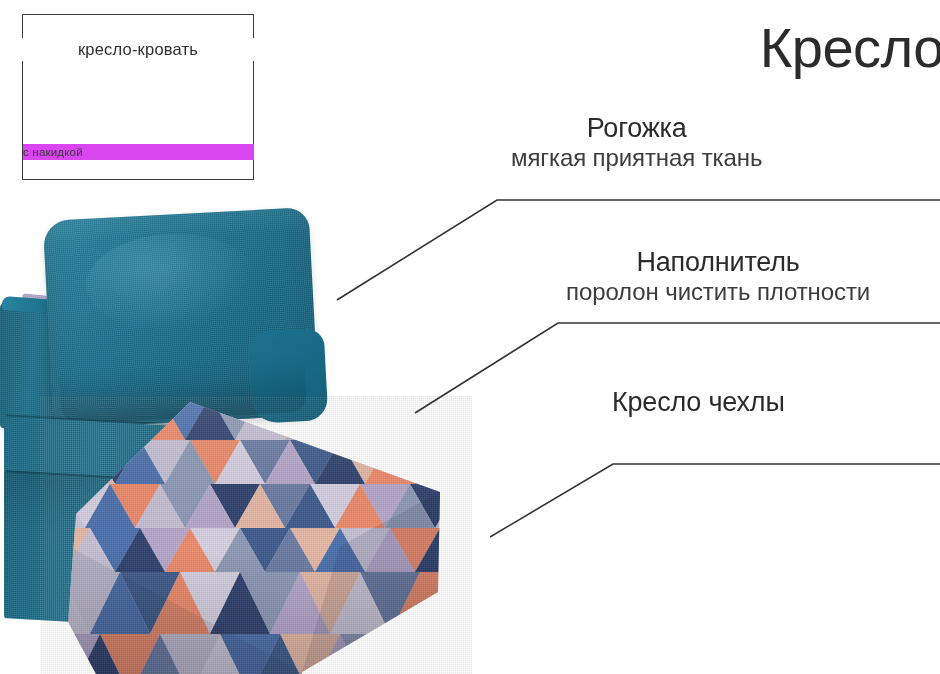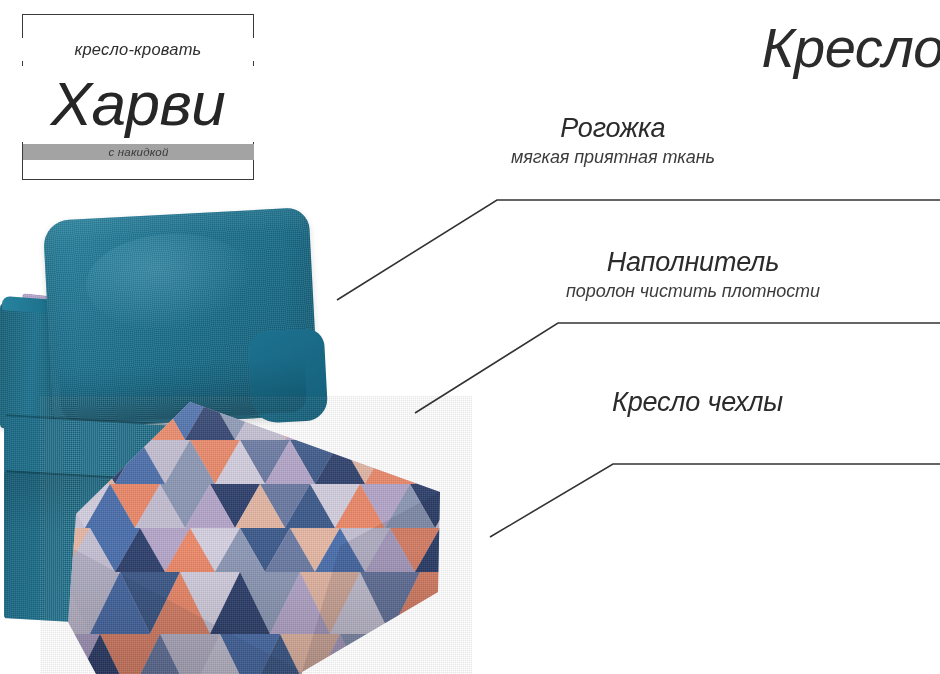--- a/index.html
+++ b/index.html
@@ -3,59 +3,59 @@
 <meta charset="utf-8">
 <style>
   html,body{margin:0;padding:0;}
   body{
     width:940px;height:674px;
     background:#ffffff;
     font-family:"Liberation Sans","DejaVu Sans",sans-serif;
     overflow:hidden;position:relative;
     -webkit-font-smoothing:antialiased;
   }
-  #stage{position:absolute;left:0;top:0;width:940px;height:614px;font-style:italic;}
+  #stage{position:absolute;left:0;top:0;width:940px;height:614px;}
 
   
   #brand-block{position:absolute;left:22px;top:14px;width:232px;height:166px;}
   #brand-frame{
     position:absolute;left:0;top:0;right:0;bottom:0;
     border:1.6px solid #3a3a3a;box-sizing:border-box;
   }
   #brand-kicker{
     position:absolute;left:0;right:0;top:24px;text-align:center;
     font-size:16.5px;letter-spacing:.2px;color:#2f2f2f;
     background:#ffffff;padding:2px 0;
   }
   #brand-name{
     position:absolute;left:-20px;right:-20px;top:52px;text-align:center;
     font-size:62px;line-height:72px;font-weight:400;letter-spacing:-.5px;
     color:#262626;background:#ffffff;padding:2px 0;white-space:nowrap;
   }
   #brand-sub{
-    position:absolute;left:1px;right:0;bottom:20px;text-align:center;
+    position:absolute;left:1px;right:0;bottom:20px;
     font-size:11.5px;letter-spacing:.2px;color:#3a3a3a;
-    background:#a3a3a3;padding:2px 0;
+    background:#d946ef;padding:2px 0;
   }
 
   
   #page-title{
     position:absolute;right:-4px;top:16px;
     font-size:56px;line-height:64px;font-weight:400;letter-spacing:-.5px;
     color:#2b2b2b;white-space:nowrap;
   }
 
   
   .callout{position:absolute;}
   .callout .ttl{
     font-size:27px;line-height:33px;font-weight:400;color:#2b2b2b;
     letter-spacing:-.2px;white-space:nowrap;text-align:center;
   }
   .callout .sub{
-    font-size:18px;line-height:25px;font-weight:400;color:#3c3c3c;
+    font-size:24px;line-height:25px;font-weight:400;color:#3c3c3c;
     letter-spacing:-.1px;white-space:nowrap;
   }
   #callout-1{left:511px;top:112px;}
   #callout-2{left:566px;top:246px;}
   #callout-3{left:612px;top:386px;}
 
   
   #leaders{position:absolute;left:0;top:0;width:940px;height:674px;pointer-events:none;}
 
   
@@ -153,21 +153,20 @@
   }
 </style>
 </head>
 <body>
 
 <div id="stage">
 
   <div id="brand-block">
     <div id="brand-frame"></div>
     <div id="brand-kicker">кресло-кровать</div>
-    <div id="brand-name">Харви</div>
     <div id="brand-sub">с накидкой</div>
   </div>
 
   <div id="page-title">Кресло</div>
 
   <div id="product">
 
     <div class="prod" id="arm-pattern">
       <svg width="54" height="152" viewBox="0 0 54 152" preserveAspectRatio="none">
         <rect width="54" height="152" fill="#c9c3d8"></rect>

